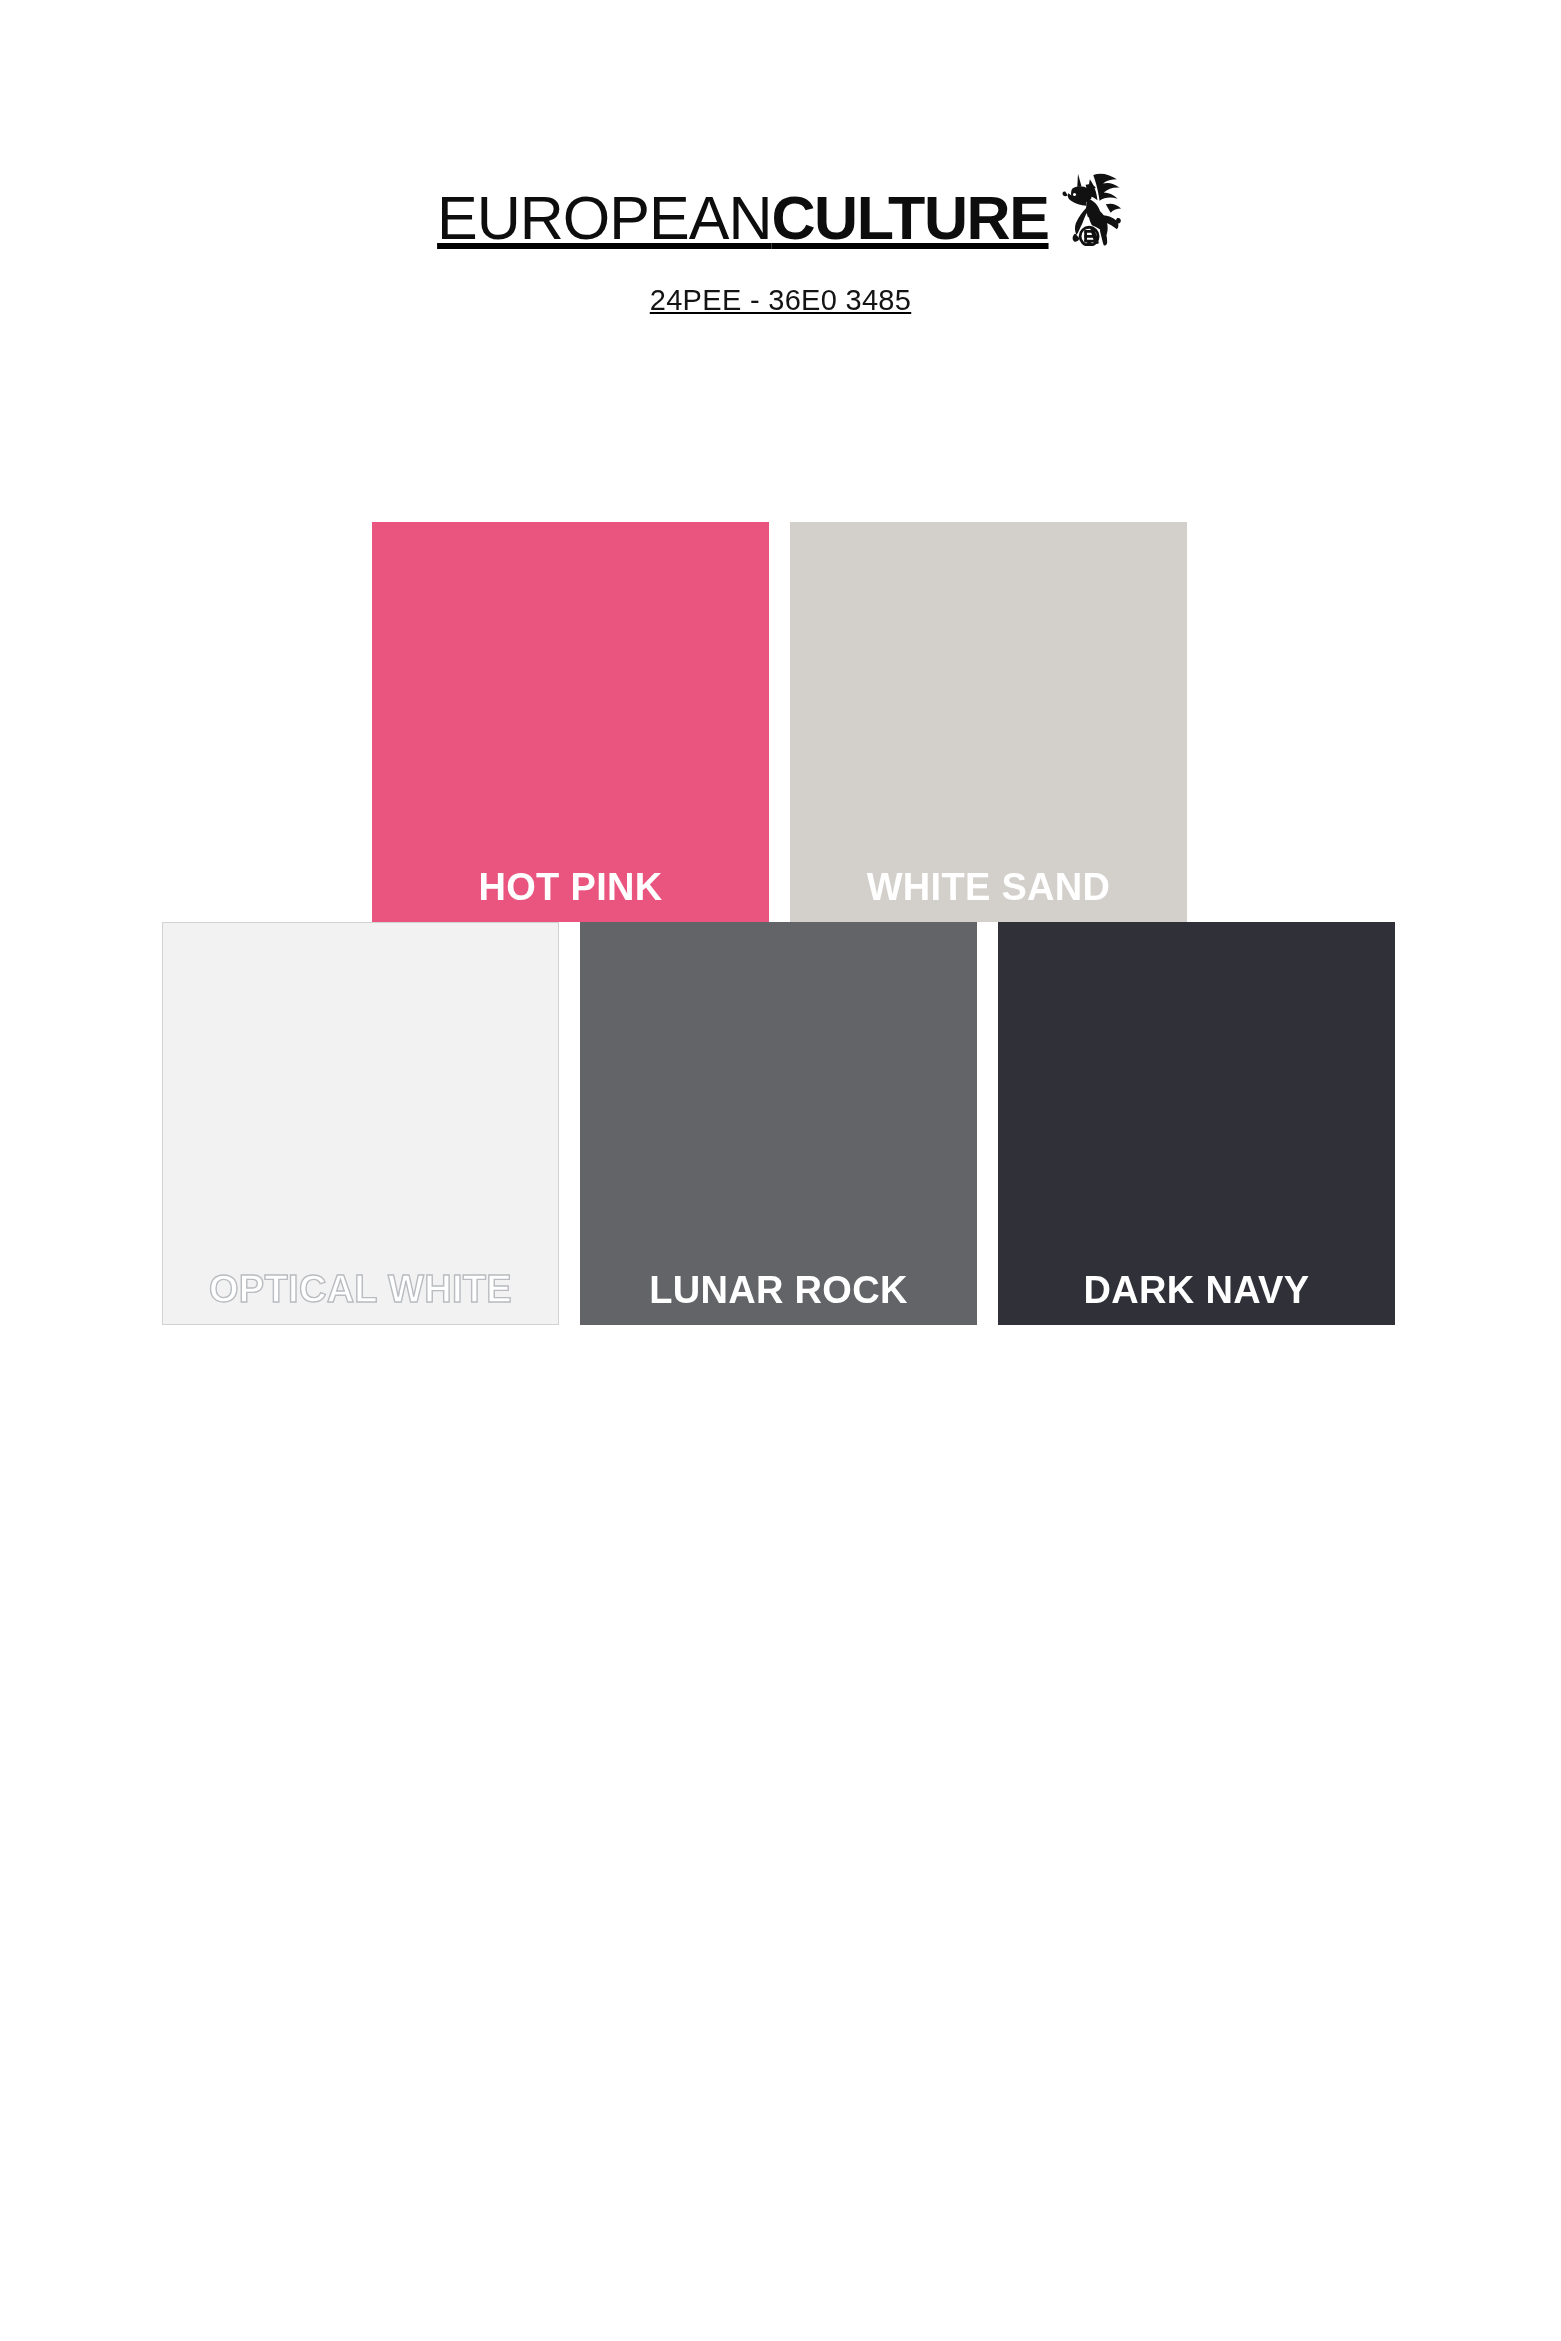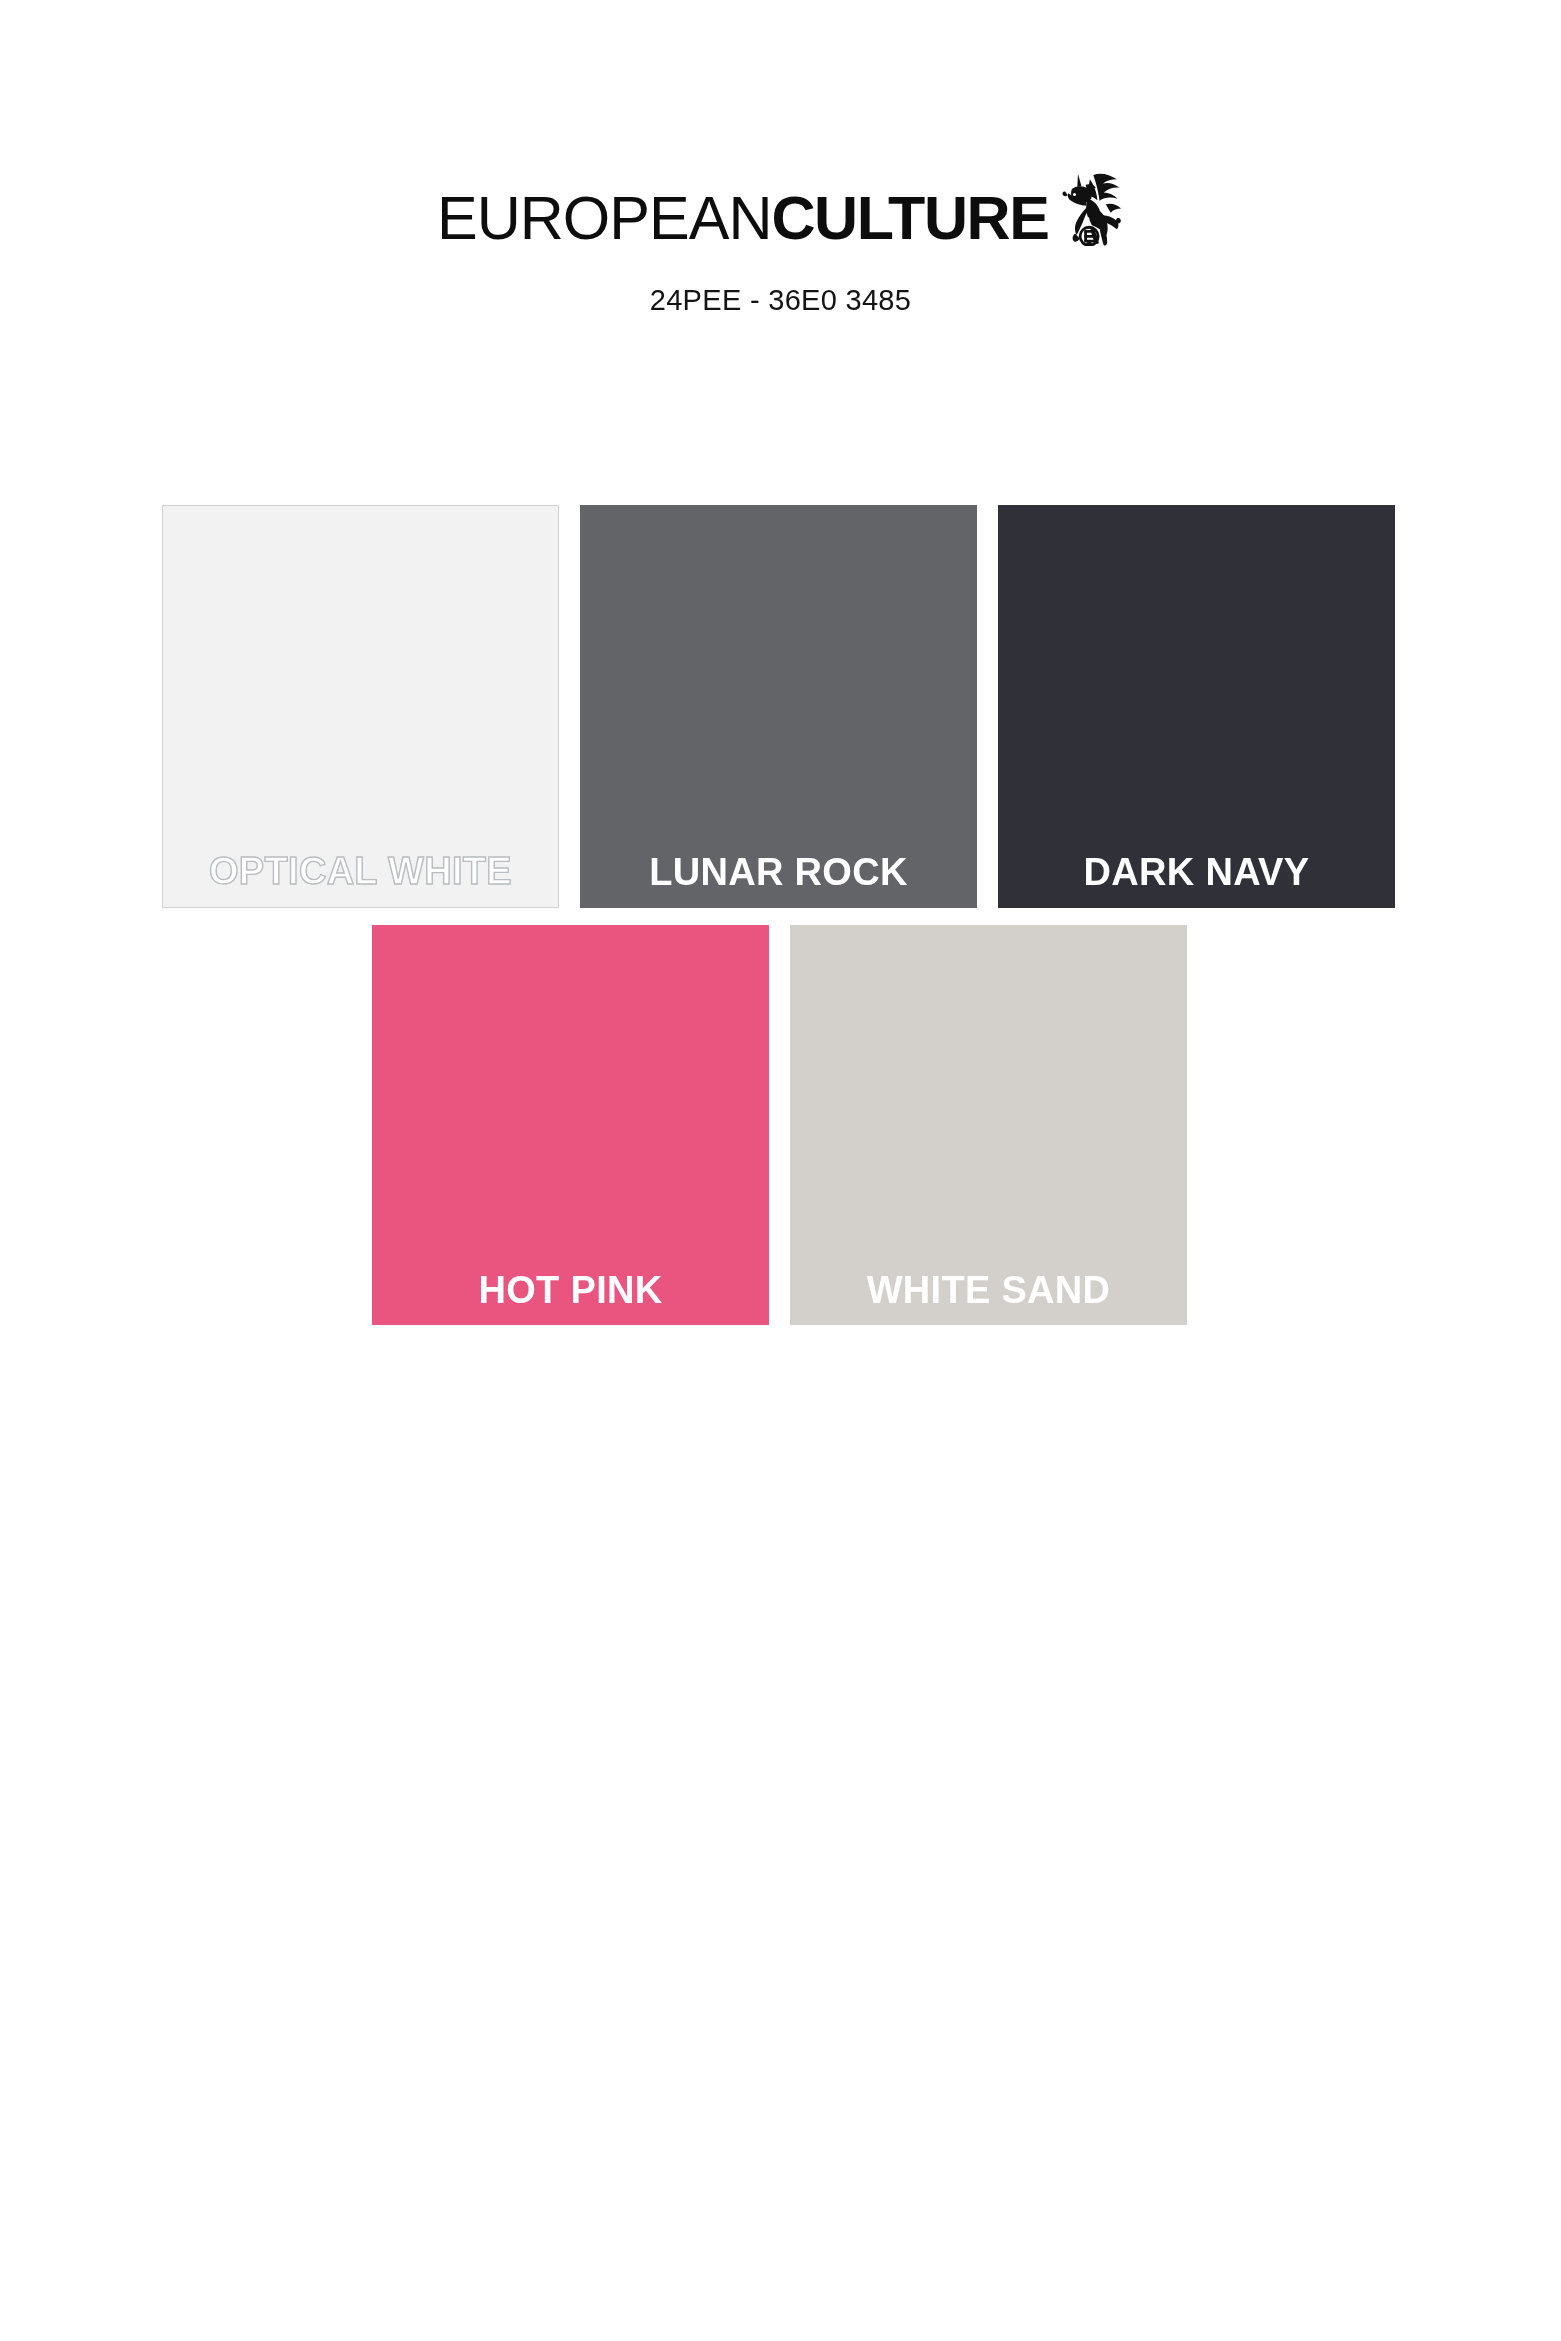--- a/index.html
+++ b/index.html
@@ -15,20 +15,21 @@
     overflow: hidden;
   }
 
   
   #header {
     position: absolute;
     left: 0;
     top: 0;
     width: 1561px;
     text-align: center;
+    text-decoration: underline;
   }
   #brand-lockup {
     margin-top: 183px;
     display: flex;
     align-items: flex-start;
     justify-content: center;
     gap: 0px;
     height: 84px;
   }
   .brand-word {
@@ -157,39 +158,39 @@
         <path d="M41 97 L41 111" stroke="#111111" stroke-width="4"></path>
       </g>
     </svg>
   </div>
 
   <div id="style-code">24PEE - 36E0 3485</div>
 </div>
 
 <div id="palette">
 
+  <div class="swatch-row" id="row-2">
+
+    <div class="swatch" style="background:#EA5580;">
+      <div class="swatch-label label-solid">HOT PINK</div>
+    </div>
+
+    <div class="swatch" style="background:#D3D0CC;">
+      <div class="swatch-label label-solid">WHITE SAND</div>
+    </div>
+  </div>
+
   <div class="swatch-row" id="row-1">
 
     <div class="swatch" style="background:#F2F2F2; border:0.7px solid #D2D2D2;">
       <div class="swatch-label label-outlined">OPTICAL WHITE</div>
     </div>
 
     <div class="swatch" style="background:#636468;">
       <div class="swatch-label label-solid">LUNAR ROCK</div>
     </div>
 
     <div class="swatch" style="background:#2F3038;">
       <div class="swatch-label label-solid">DARK NAVY</div>
     </div>
   </div>
-
-  <div class="swatch-row" id="row-2">
-
-    <div class="swatch" style="background:#EA5580;">
-      <div class="swatch-label label-solid">HOT PINK</div>
-    </div>
-
-    <div class="swatch" style="background:#D3D0CC;">
-      <div class="swatch-label label-solid">WHITE SAND</div>
-    </div>
-  </div>
 </div>
 
 
 </body></html>

